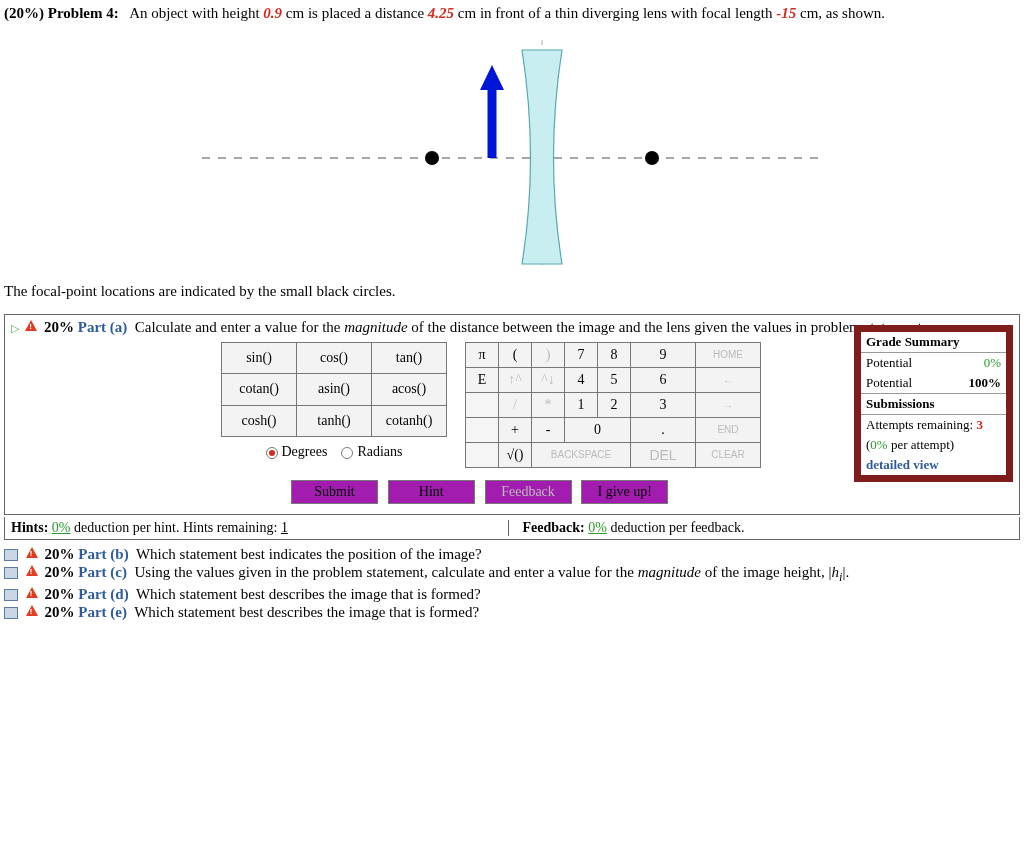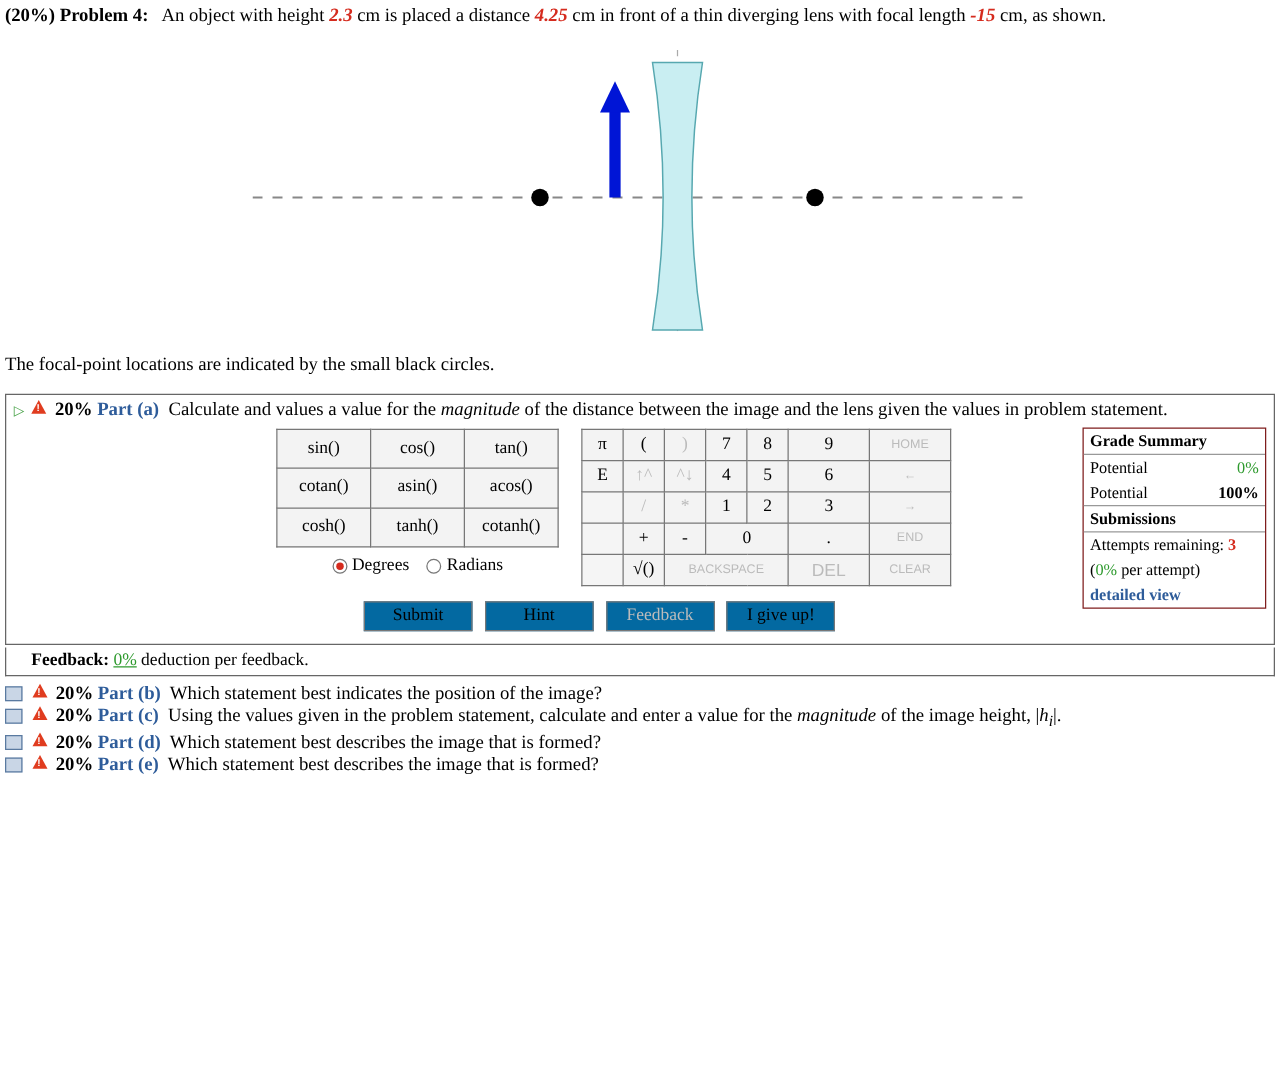--- a/index.html
+++ b/index.html
@@ -52,33 +52,33 @@
   .num-grid td.wide { width: 62px; font-family: Arial, sans-serif; font-size: 10px; text-align: center; }
   .num-grid td.gray { color: #aaa; background: #f5f5f5; }
   .num-grid td.graytxt { color: #bbb; }
   .mode-row td { border: none; background: none; text-align: center; font-size: 14px; }
   .radio { display: inline-block; width: 10px; height: 10px; border: 1px solid #777; border-radius: 50%; margin-right: 4px; vertical-align: middle; }
   .radio.sel::after { content: ""; display: block; width: 6px; height: 6px; background: #d52b1e; border-radius: 50%; margin: 2px; }
   .action-row { margin: 12px 0 4px 280px; }
   .abtn {
     display: inline-block;
     border: 1px solid #777;
-    background: #0369a1;
+    background: #a21caf;
     font-size: 14px;
     padding: 3px 0;
     width: 85px;
     text-align: center;
     margin-right: 6px;
     cursor: pointer;
     font-family: "Times New Roman", serif;
   }
   .abtn.disabled { color: #bbb; cursor: default; }
   .grade-box {
-    position: absolute; right: 6px; top: 26px; width: 145px;
-    border: 1px solid #7f1d1d; font-size: 13px;
+    position: absolute; right: 6px; top: 10px; width: 145px;
+    border: 7px solid #7f1d1d; font-size: 13px;
   }
   .grade-box .hdr { font-weight: bold; padding: 2px 5px; border-bottom: 1px solid #999; }
   .grade-box .row { padding: 2px 5px; display: flex; justify-content: space-between; }
   .grade-box .sep { border-top: 1px solid #999; }
   .green-txt { color: #2e9a2e; }
   .blue-txt { color: #2e5c9a; font-weight: bold; }
   .red-txt { color: #d52b1e; font-weight: bold; }
   .hints-bar {
     border: 1px solid #666; border-top: none;
     font-size: 14px; padding: 3px 6px;
@@ -90,21 +90,21 @@
   .sub-parts { margin-top: 6px; font-size: 15px; }
   .sub-parts .row { margin: 1px 0; }
   .collapse-icon { display: inline-block; width: 12px; height: 10px; background: #c9d6e6; border: 1px solid #5a7aa0; margin-right: 4px; vertical-align: middle; position: relative; }
 </style>
 </head>
 <body>
 
 <div class="problem-statement">
   <b><span>(20%)</span> <span>Problem 4:</span></b>&nbsp;&nbsp;
   <span>An object with height</span>
-  <span class="red-val">2.3</span>
+  <span class="red-val">0.9</span>
   <span>cm is placed a distance</span>
   <span class="red-val">4.25</span>
   <span>cm in front of a thin diverging lens with focal length</span>
   <span class="red-val">-15</span>
   <span>cm, as shown.</span>
 </div>
 
 <div class="diagram-wrap">
   <svg width="620" height="225" viewBox="0 0 620 225">
     <line x1="0" y1="118" x2="620" y2="118" stroke="#888" stroke-width="1.5" stroke-dasharray="8 8"></line>
@@ -117,21 +117,21 @@
   </svg>
 </div>
 
 <div class="focal-note">The focal-point locations are indicated by the small black circles.</div>
 
 <div class="part-box">
   <div class="part-header">
     <span class="tri-green">▷</span>
     <span class="warn"></span>
     <b><span>20%</span> <span class="part-label">Part (a)</span></b>&nbsp;
-    <span>Calculate and values a value for the</span>
+    <span>Calculate and enter a value for the</span>
     <i>magnitude</i>
     <span>of the distance between the image and the lens given the values in problem statement.</span>
   </div>
 
 
   <div class="pad-area">
     <table class="func-grid">
       <tbody>
           <tr>
             <td>sin()</td>
@@ -226,20 +226,26 @@
     <div class="hdr sep">Submissions</div>
     <div class="row" style="display:block;"><span>Attempts remaining:</span> <span class="red-txt">3</span></div>
     <div class="row" style="display:block;">(<span class="green-txt">0%</span> per attempt)</div>
     <div class="row">
         <span class="blue-txt" style="cursor:pointer;">detailed view</span>
       </div>
   </div>
 </div>
 
 <div class="hints-bar">
+  <div class="left">
+    <b>Hints:</b>
+    <span class="green-txt und">0%</span>
+    <span>deduction per hint. Hints remaining:</span>
+    <span class="und">1</span>
+  </div>
   <div class="right">
     <b>Feedback:</b>
     <span class="green-txt und">0%</span>
     <span>deduction per feedback.</span>
   </div>
 </div>
 
 <div class="sub-parts">
   <div class="row">
     <span class="collapse-icon"></span>

